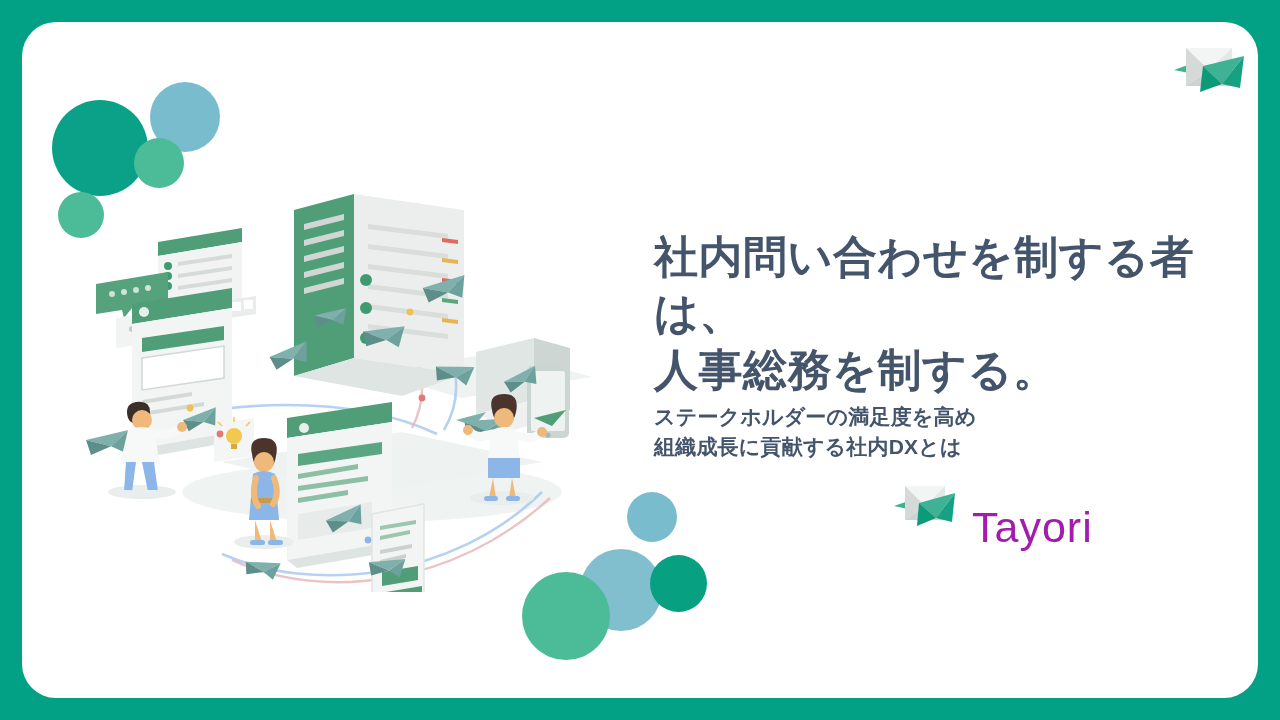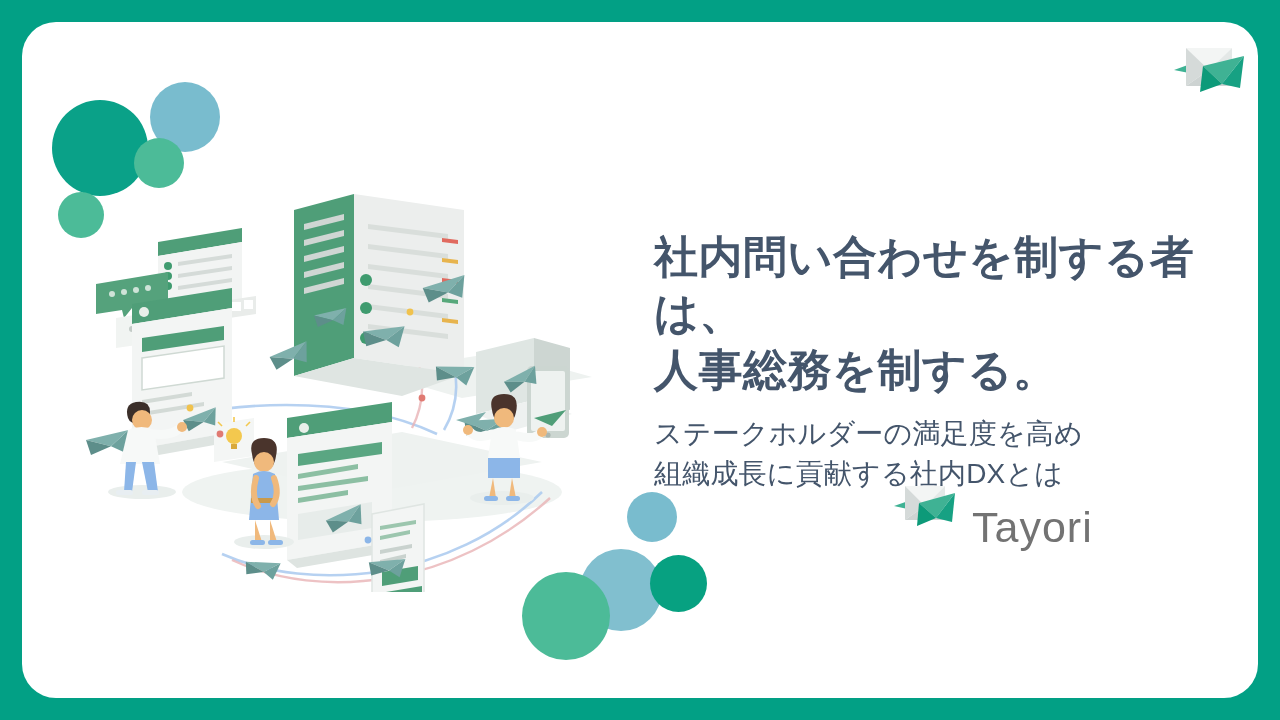--- a/index.html
+++ b/index.html
@@ -60,38 +60,38 @@
   #headline{
     color:#44556b;
     font-size:44px;
     font-weight:bold;
     line-height:1.28;
     letter-spacing:0.5px;
     white-space:pre-line;
     margin-top:23px;
   }
   #subhead{
-    margin-top:16px;
+    margin-top:4px;
     color:#44556b;
-    font-size:28px;
-    font-weight:normal;
+    font-size:21px;
+    font-weight:bold;
     line-height:1.42;
     letter-spacing:0.2px;
     white-space:pre-line;
   }
 
   
   #brand{
     position:absolute;
     left:870px; top:440px;
     display:flex; align-items:center; gap:14px;
   }
   #brand-mark{ position:relative; width:66px; height:52px; flex:0 0 auto; }
   #brand-name{
-    color:#737373;
+    color:#a21caf;
     font-size:43px;
     letter-spacing:1px;
     line-height:1;
     font-weight:normal;
     margin-top:44px;
   }
 </style>
 </head>
 <body>
 

